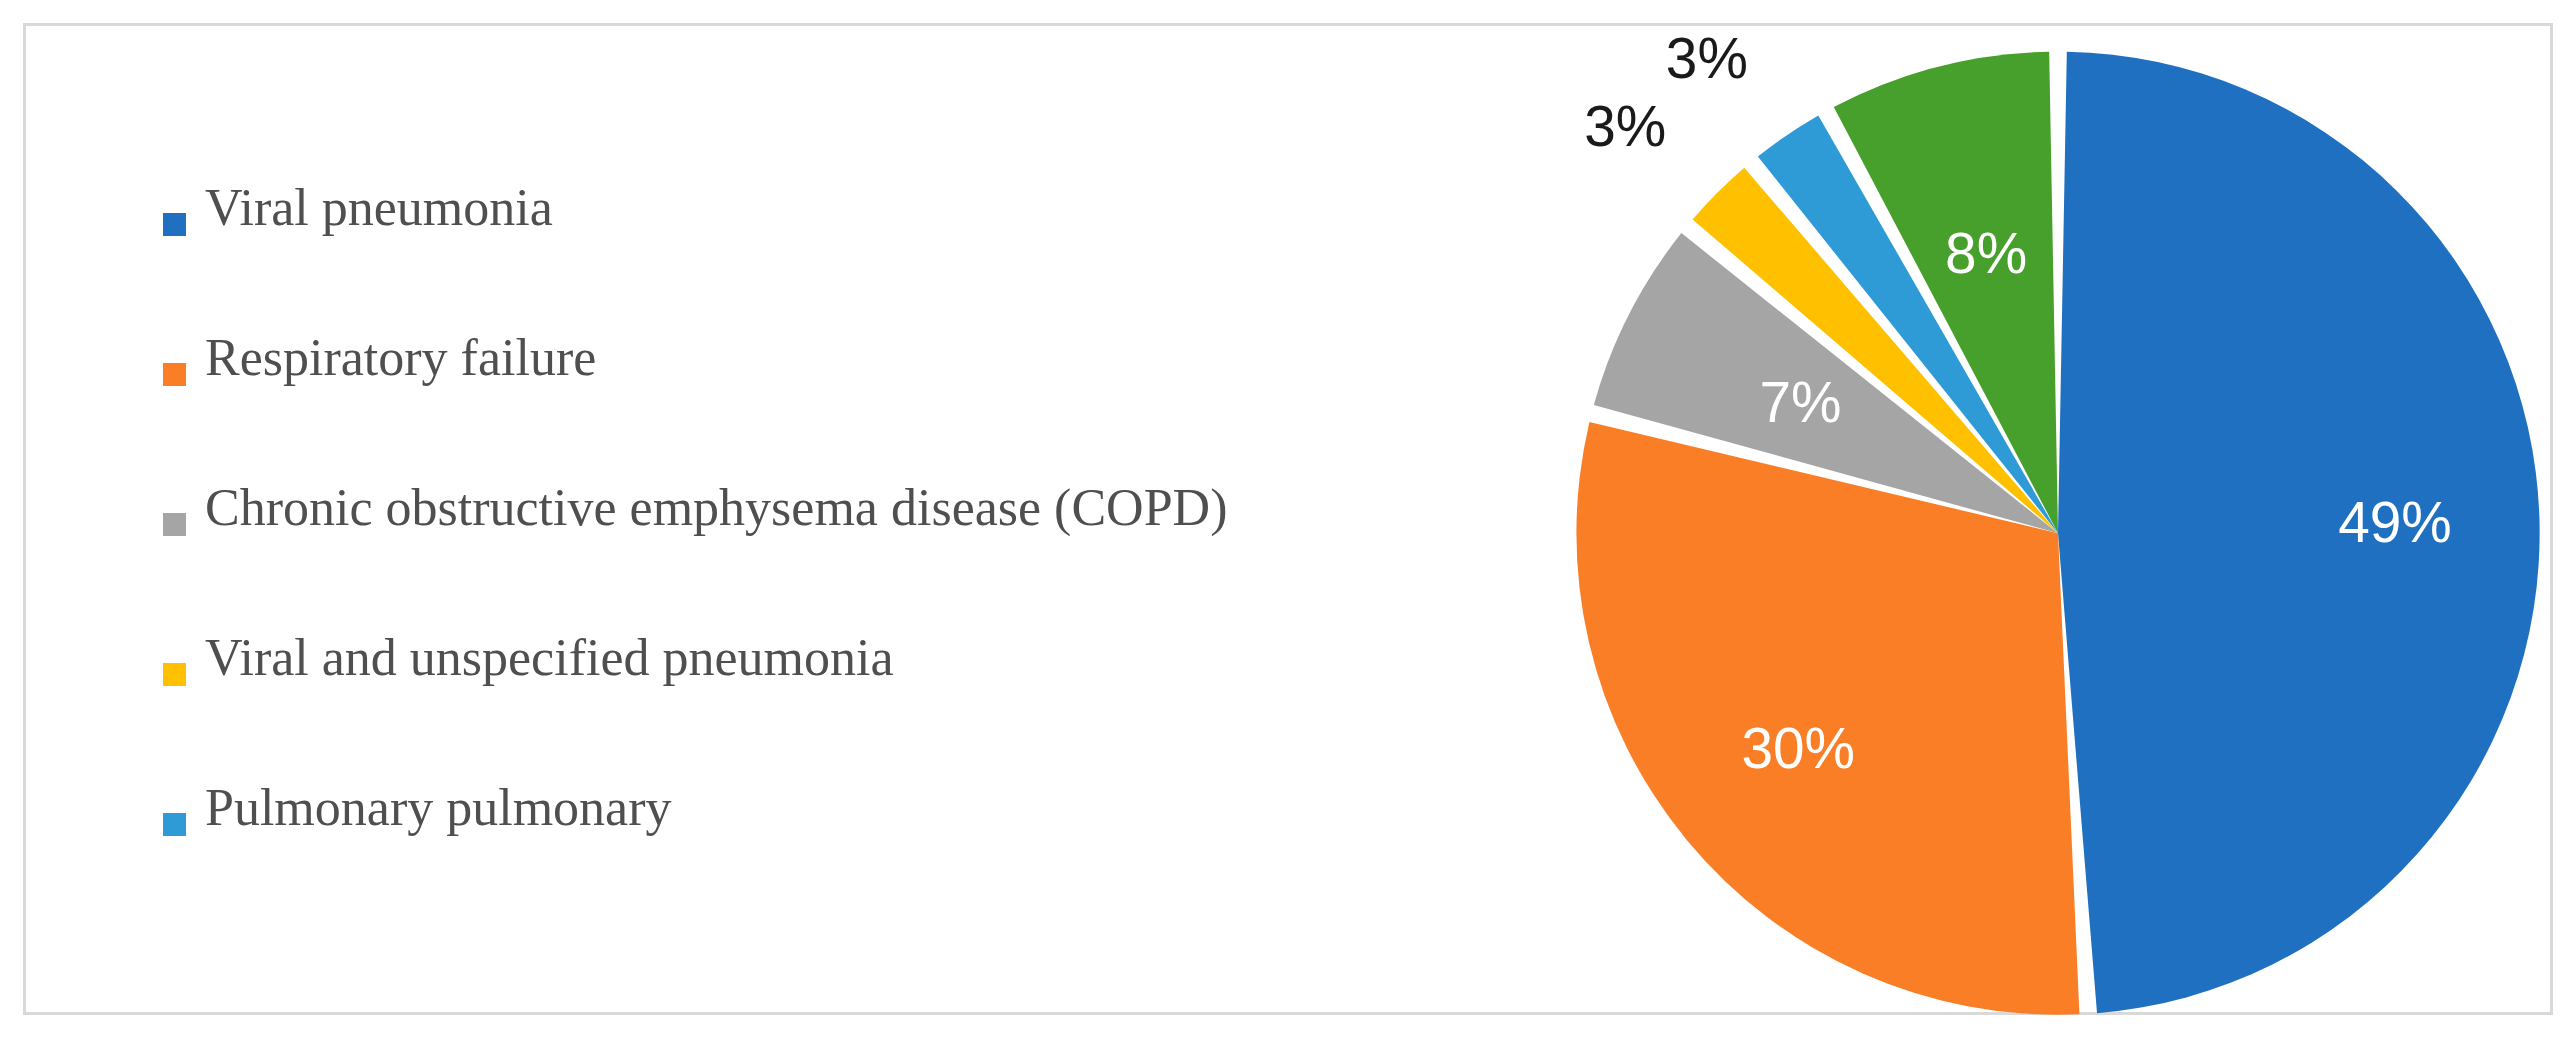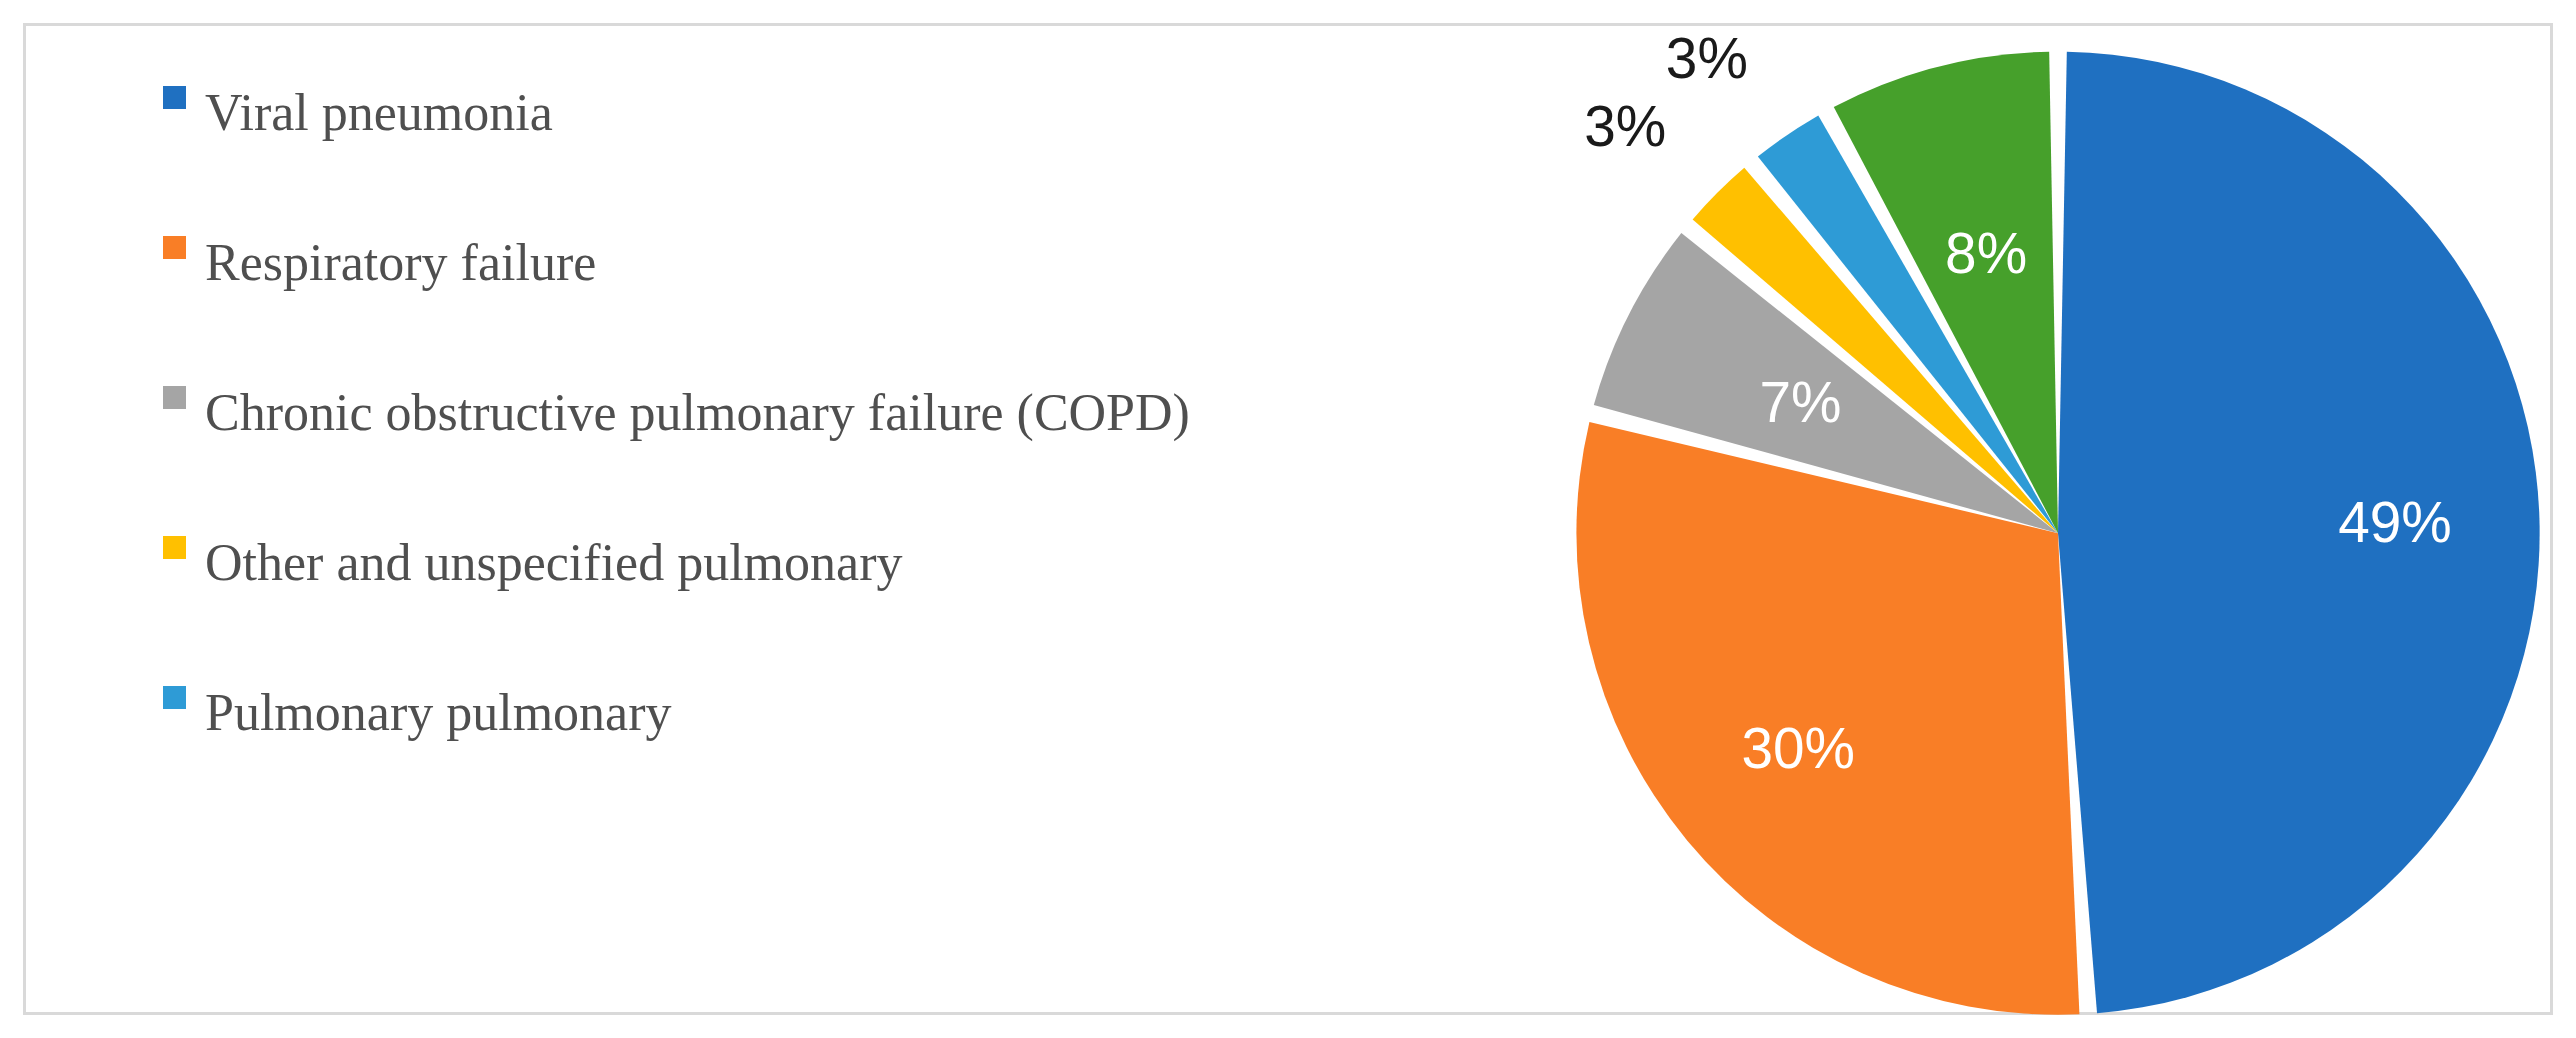--- a/index.html
+++ b/index.html
@@ -35,21 +35,21 @@
   
   #legend {
     position: absolute;
     left: 163px;
     top: 86px;
     width: 1308px;
   }
 
   .legend-item {
     display: flex;
-    align-items: flex-start;
+    align-items: flex-end;
     height: 150px;
   }
 
   .legend-swatch {
     width: 23px;
     height: 23px;
     flex: 0 0 23px;
     margin-right: 19px;
   }
 
@@ -101,25 +101,25 @@
       <div class="legend-item">
         <span class="legend-swatch" style="background: rgb(31, 112, 193);"></span>
         <span class="legend-label">Viral pneumonia</span>
       </div>
       <div class="legend-item">
         <span class="legend-swatch" style="background: rgb(249, 126, 38);"></span>
         <span class="legend-label">Respiratory failure</span>
       </div>
       <div class="legend-item">
         <span class="legend-swatch" style="background: rgb(165, 165, 165);"></span>
-        <span class="legend-label">Chronic obstructive pulmonary failure (COPD)</span>
+        <span class="legend-label">Chronic obstructive emphysema disease (COPD)</span>
       </div>
       <div class="legend-item">
         <span class="legend-swatch" style="background: rgb(255, 192, 0);"></span>
-        <span class="legend-label">Other and unspecified pulmonary</span>
+        <span class="legend-label">Viral and unspecified pneumonia</span>
       </div>
       <div class="legend-item">
         <span class="legend-swatch" style="background: rgb(46, 155, 214);"></span>
         <span class="legend-label">Pulmonary pulmonary</span>
       </div>
     </div>
 
   <div id="pie-area">
     <svg id="pie-svg" viewBox="0 0 1204 1207">
       <g id="pie-slices">

